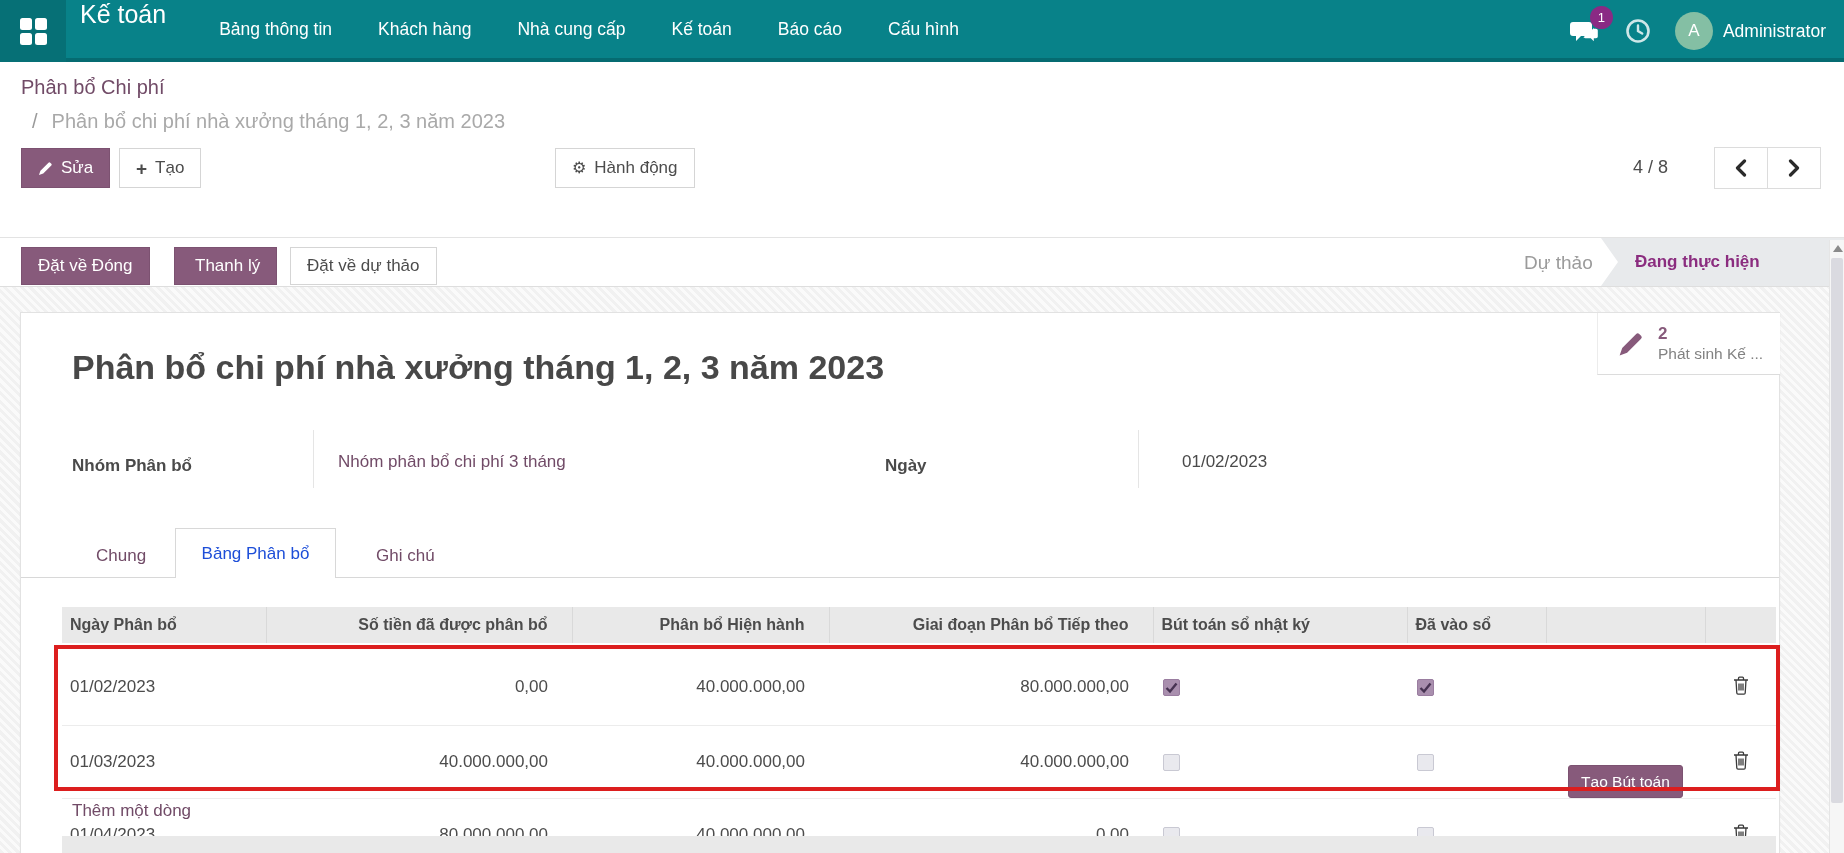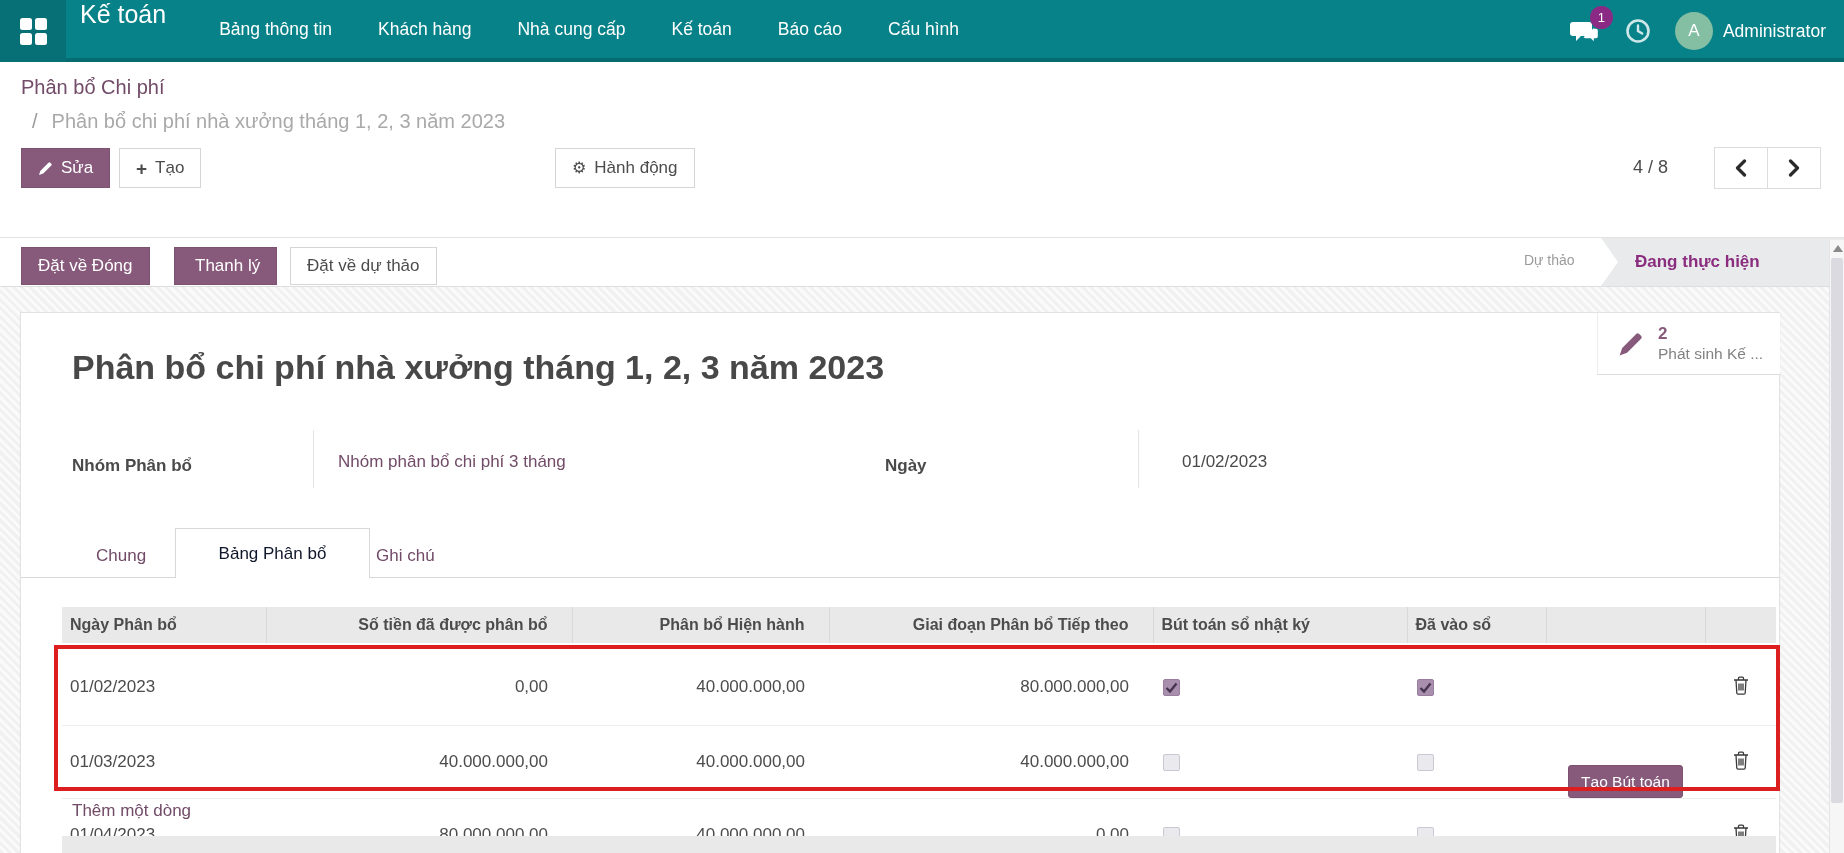--- a/index.html
+++ b/index.html
@@ -39,42 +39,42 @@
   .pager-btns { position:absolute; left:1714px; top:81px; width:107px; height:42px; display:flex; }
   .pager-btn { flex:1; background:#fff; border:1px solid #dcdcdc; display:flex; align-items:center; justify-content:center; cursor:pointer; }
   .pager-btn + .pager-btn { border-left:none; }
 
   
   .statusbar { position:absolute; left:0; top:238px; width:100%; height:49px; background:#fff; border-bottom:1px solid #dedede; z-index:2; }
   .sb-btn { position:absolute; top:9px; height:38px; }
   .sb-b1 { left:21px; }
   .sb-b2 { left:174px;padding-left:20px; }
   .sb-b3 { left:290px; }
-  .state-draft { position:absolute; left:1524px; top:14px; font-size:14px; color:#9b9b9b; cursor:pointer; }
+  .state-draft { position:absolute; left:1524px; top:14px; font-size:19px; color:#9b9b9b; cursor:pointer; }
   .state-active { position:absolute; left:1601px; top:0; width:243px; height:48px; background:#e8eaec; clip-path:polygon(0 0, 17px 50%, 0 100%, 100% 100%, 100% 0); display:flex; align-items:center; padding-left:34px; cursor:pointer; }
   .state-active span { font-size:17px; font-weight:bold; color:#8b2d7f; }
 
   
   .content-bg { position:absolute; left:0; top:287px; width:100%; height:566px; background:repeating-linear-gradient(45deg,#f1f1f1 0 3px,#fafafa 3px 6px); }
   .sheet { position:absolute; left:20px; top:312px; width:1760px; height:541px; background:#fff; border:1px solid #e2e2e2; border-bottom:none; box-shadow:0 1px 2px rgba(0,0,0,.04); }
   .smart-btn { position:absolute; left:1597px; top:313px; width:183px; height:62px; background:#fff; border-left:1px solid #ececec; border-bottom:1px solid #dcdcdc; display:flex; align-items:center; gap:14px; padding-left:20px; cursor:pointer; z-index:3; }
   .smart-txt { display:flex; flex-direction:column; line-height:1.25; overflow:hidden; }
   .smart-count { color:#875a7b; font-weight:bold; font-size:17px; }
   .smart-label { color:#828282; font-size:15.5px; white-space:nowrap; }
   .sheet-title { position:absolute; left:72px; top:348px; font-size:34px; font-weight:bold; color:#484848; z-index:3; }
 
   .fld-label { position:absolute; top:456px; font-size:17px; font-weight:bold; color:#4a4a4a; z-index:3; }
   .fld-sep { position:absolute; top:430px; width:1px; height:58px; background:#e5e5e5; z-index:3; }
   .fld-value { position:absolute; top:452px; font-size:17px; z-index:3;margin-left:12px; }
   .lbl1 { left:72px; } .sep1 { left:313px; } .val1 { left:326px; color:#714b67; cursor:pointer; }
   .lbl2 { left:885px; } .sep2 { left:1138px; } .val2 { left:1170px; color:#4a4a4a; }
 
   .tab-link { position:absolute; top:546px; font-size:17px; color:#714b67; cursor:pointer; z-index:4; }
   .tab-chung { left:96px; } .tab-ghichu { left:376px; }
-  .tab-active { position:absolute; left:175px; top:528px; width:195px; height:50px; background:#fff; border:1px solid #d8d8d8; border-bottom:none; display:flex; align-items:center; justify-content:center; font-size:17px; color:#0f172a; cursor:pointer; z-index:4; }
+  .tab-active { position:absolute; left:175px; top:528px; width:161px; height:50px; background:#fff; border:1px solid #d8d8d8; border-bottom:none; display:flex; align-items:center; justify-content:center; font-size:17px; color:#1d4ed8; cursor:pointer; z-index:4; }
   .notebook-line { position:absolute; left:21px; top:577px; width:1758px; height:1px; background:#d8d8d8; z-index:3; }
 
   
   table { border-collapse:collapse; table-layout:fixed; width:1714px; }
   .thead-table { position:absolute; left:62px; top:607px; z-index:3; }
   .tbody-table { position:absolute; left:62px; top:649px; z-index:3; }
   col.c1{width:204px;} col.c2{width:306px;} col.c3{width:257px;} col.c4{width:324px;} col.c5{width:254px;} col.c6{width:139px;} col.c7{width:159px;} col.c8{width:71px;}
   th { height:36px; background:#e9e9e9; font-size:16px; font-weight:bold; color:#4c4c4c; text-align:left; padding:0 8px; white-space:nowrap; overflow:hidden; }
   th + th { border-left:1px solid #d9d9d9; }
   th.num { text-align:right; padding-right:24px; }

